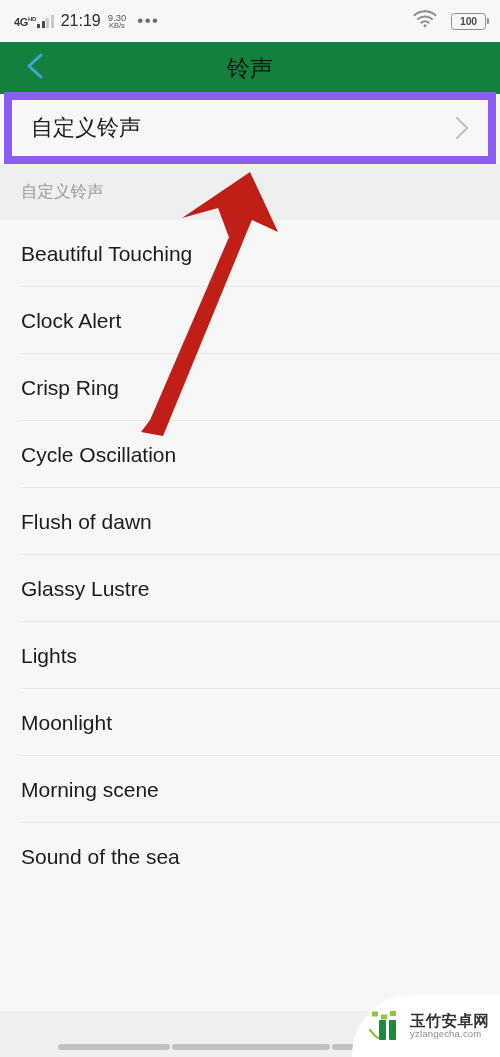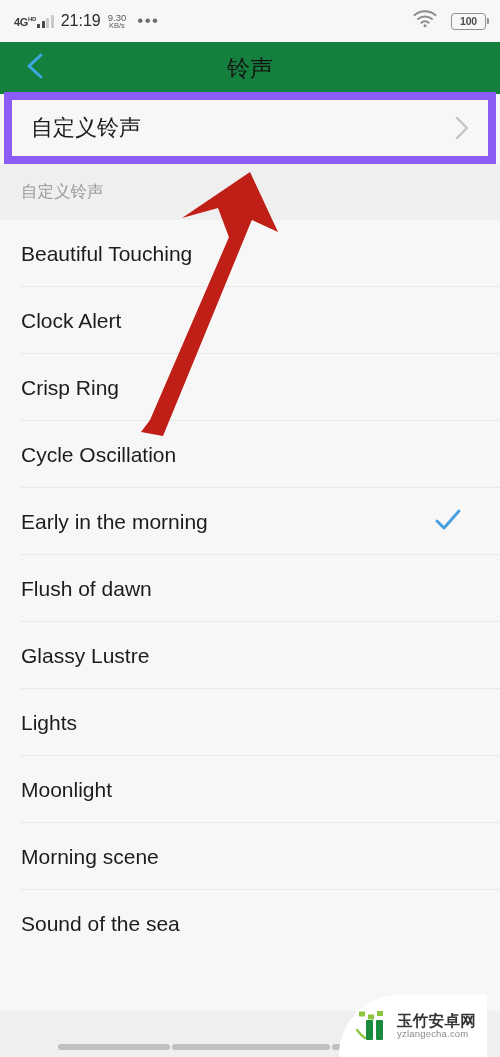--- a/index.html
+++ b/index.html
@@ -248,21 +248,21 @@
   #annotation-arrow {
     position: absolute;
     left: 0; top: 0;
     width: 500px; height: 1057px;
     pointer-events: none;
   }
 
   
   #watermark {
     position: absolute;
-    right: 13px; bottom: 0;
+    right: 0; bottom: 0;
     width: 148px; height: 62px;
     background: #ffffff;
     border-top-left-radius: 60px;
     display: flex;
     align-items: center;
     padding-left: 14px;
     box-sizing: border-box;
     gap: 6px;
   }
   .wm-logo {
@@ -357,26 +357,20 @@
       </div>
       <div class="tone-row">
         <span class="tone-name">Clock Alert</span>
       </div>
       <div class="tone-row">
         <span class="tone-name">Crisp Ring</span>
       </div>
       <div class="tone-row">
         <span class="tone-name">Cycle Oscillation</span>
       </div>
-      <div class="tone-row selected">
-        <span class="tone-name">Early in the morning</span>
-        <span class="tone-check"><svg width="28" height="24" viewBox="0 0 28 24">
-            <polyline points="3,13 10,20 25,3" stroke="#4a9fe0" stroke-width="3" fill="none" stroke-linecap="round" stroke-linejoin="round"></polyline>
-          </svg></span>
-      </div>
       <div class="tone-row">
         <span class="tone-name">Flush of dawn</span>
       </div>
       <div class="tone-row">
         <span class="tone-name">Glassy Lustre</span>
       </div>
       <div class="tone-row">
         <span class="tone-name">Lights</span>
       </div>
       <div class="tone-row">

